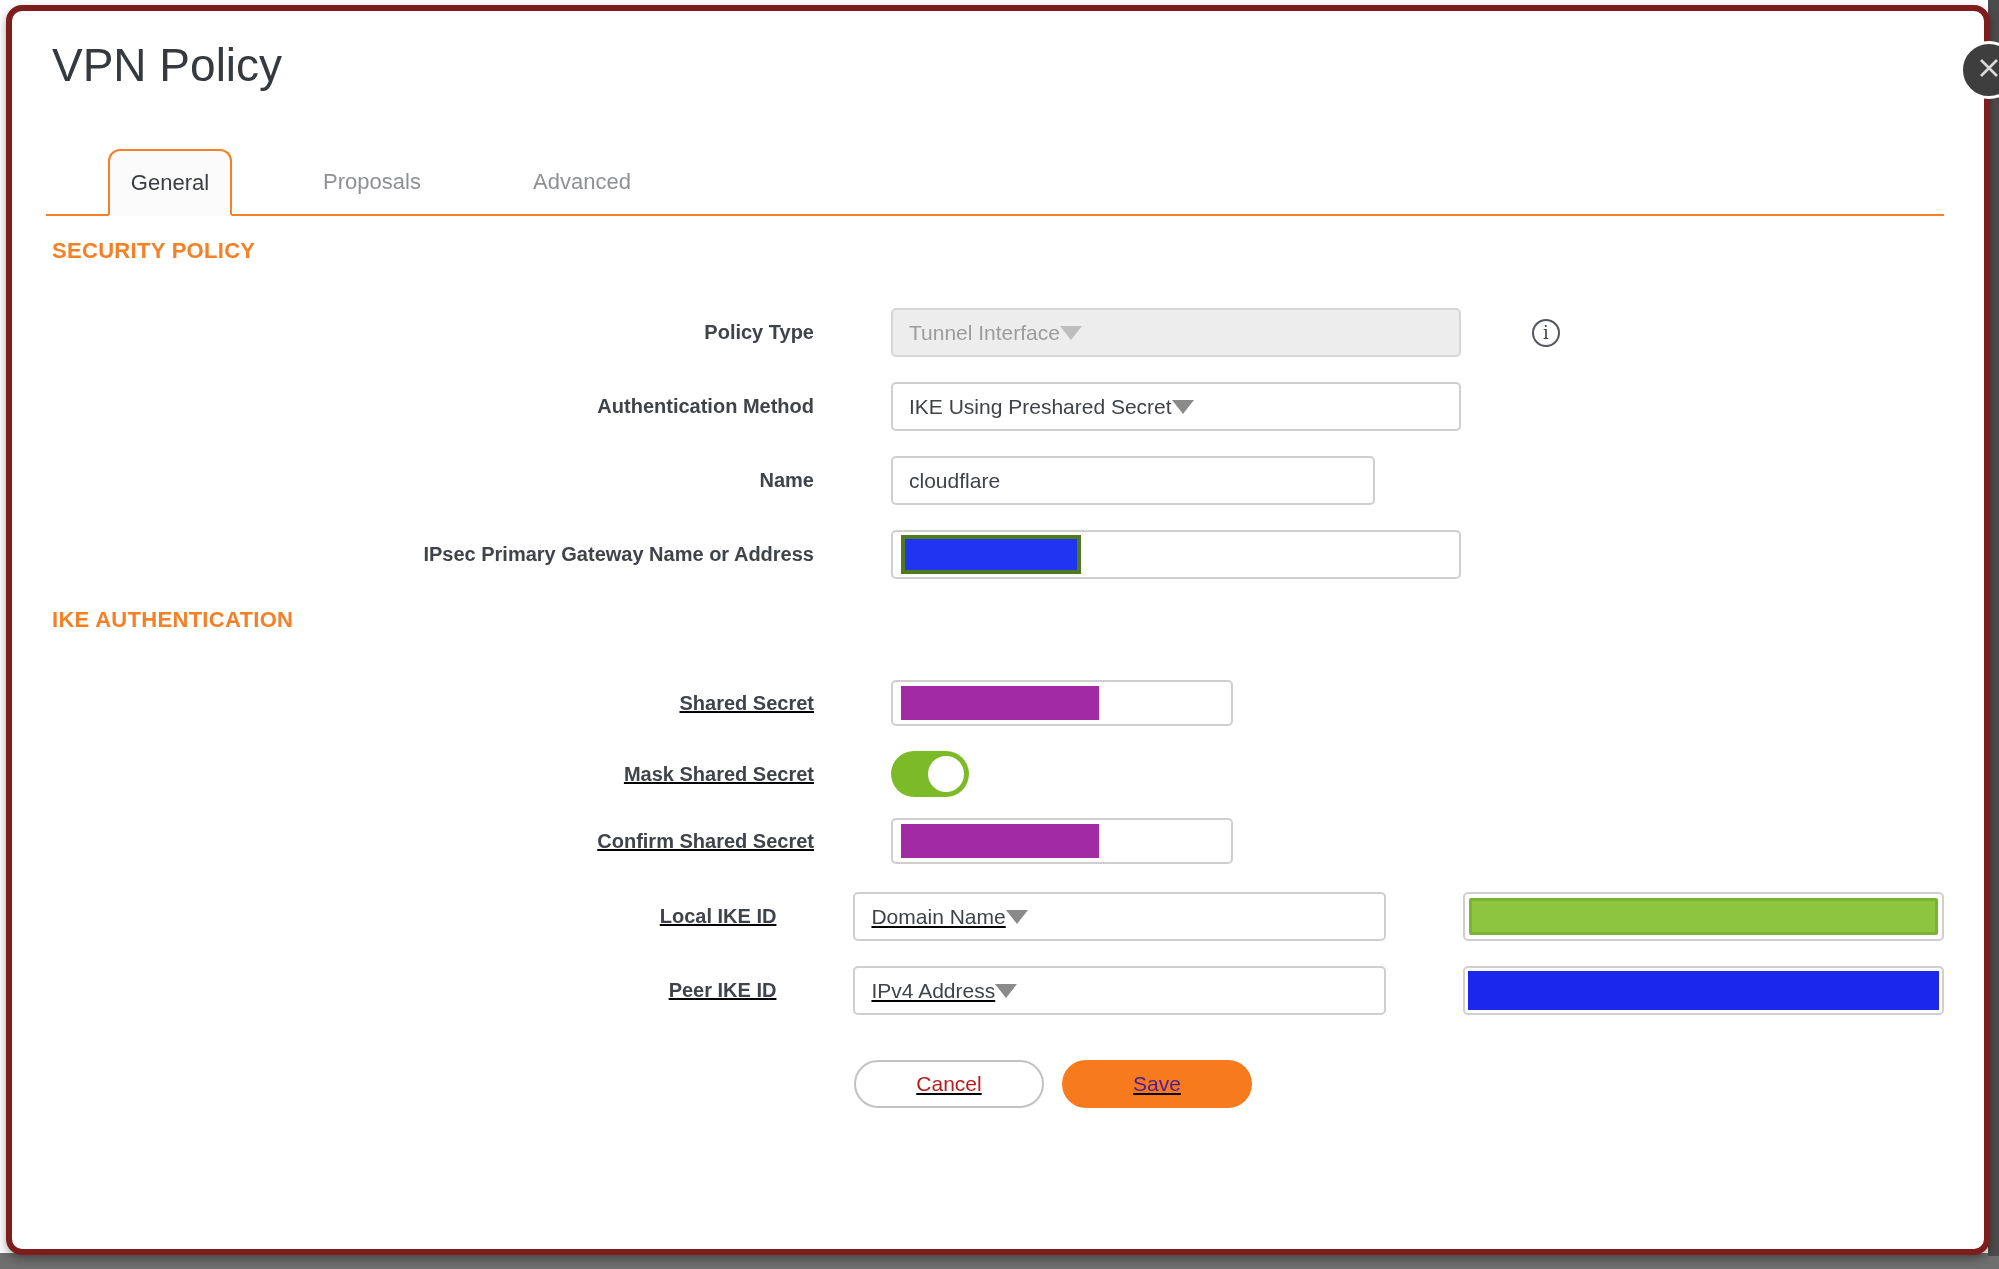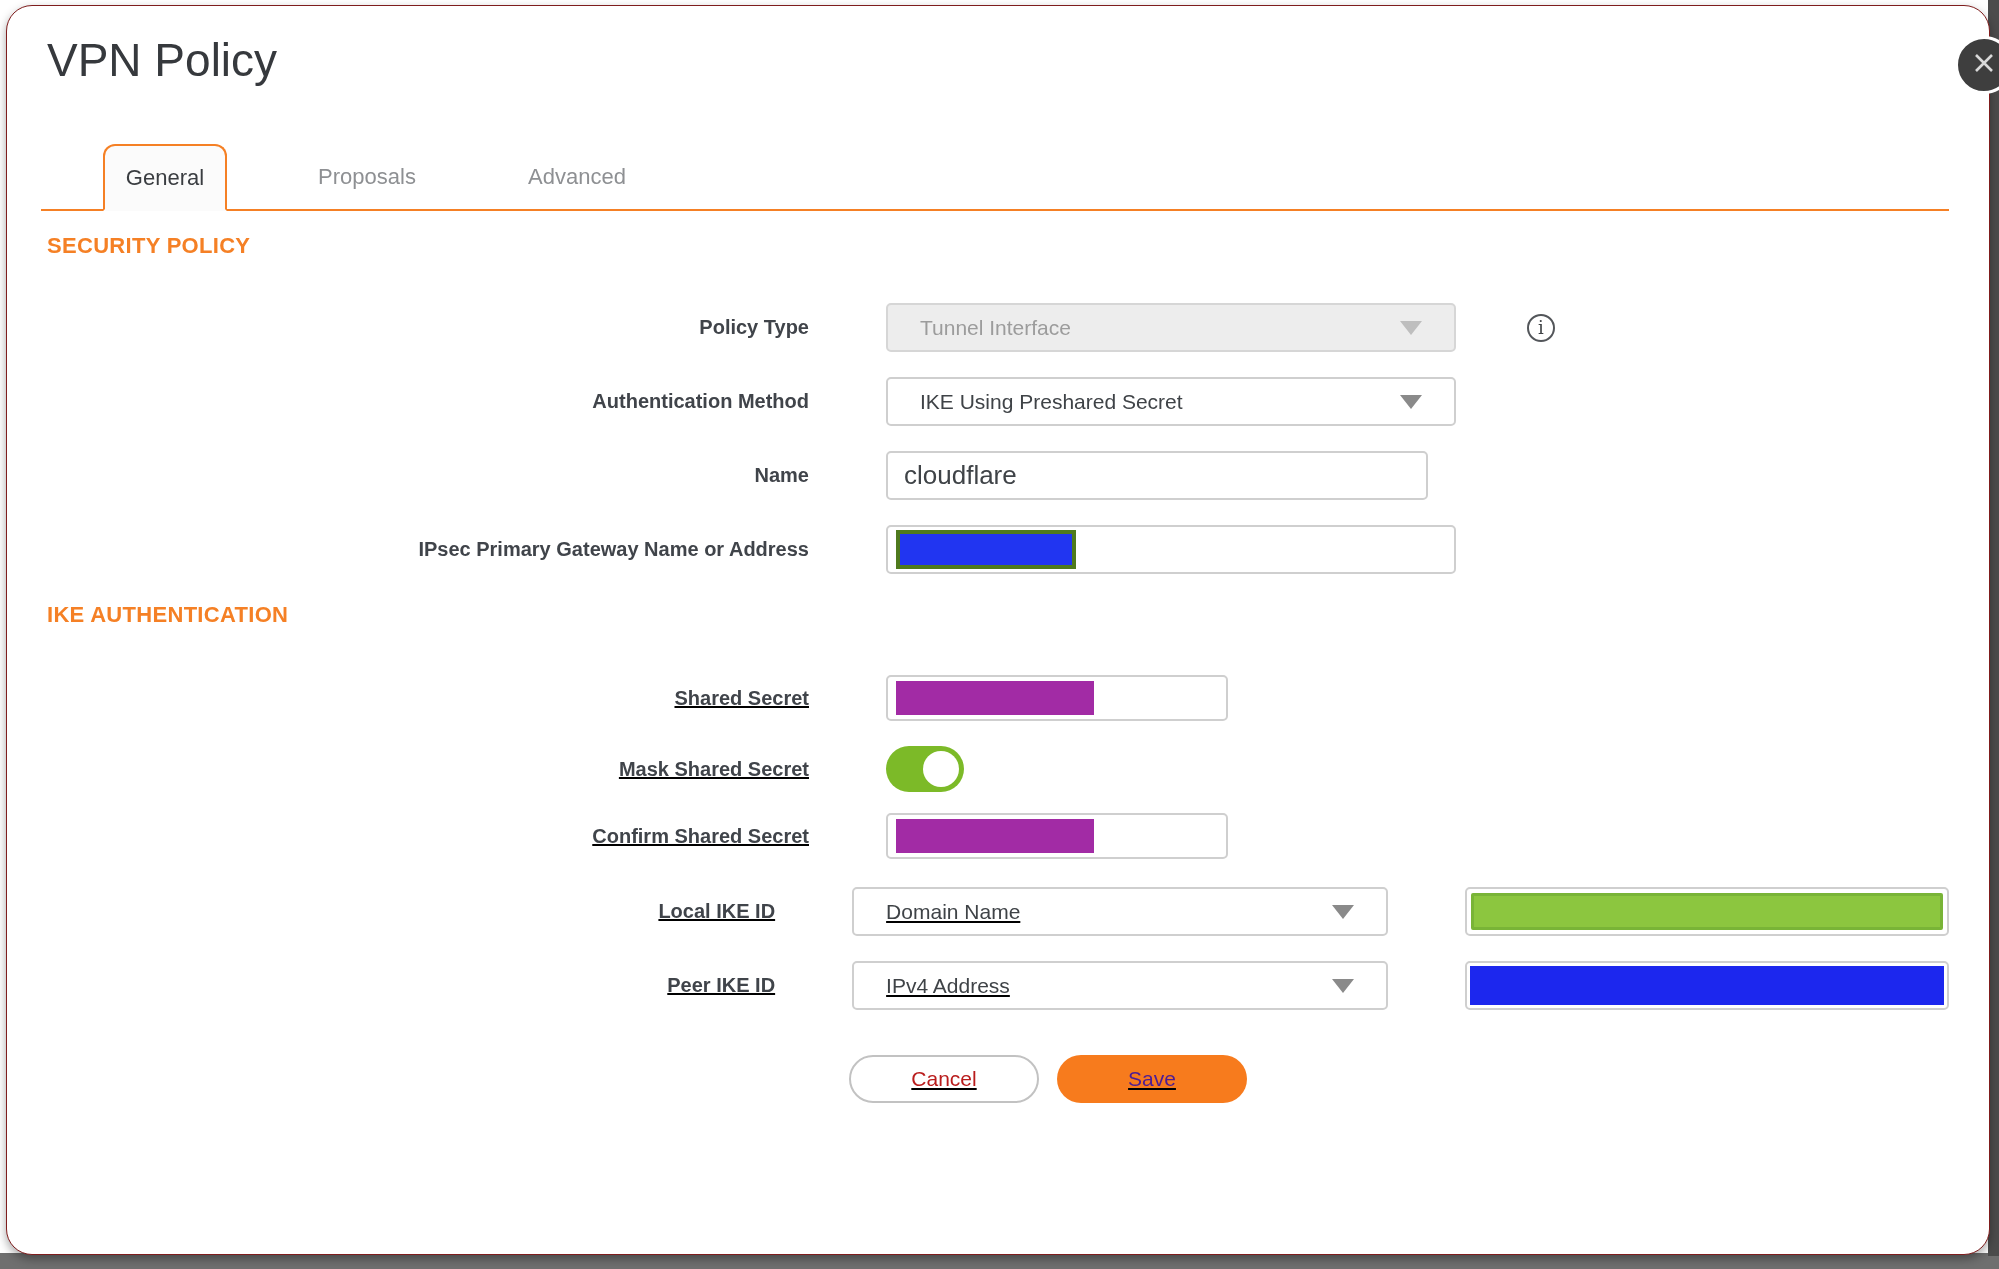--- a/index.html
+++ b/index.html
@@ -3,21 +3,21 @@
 <meta charset="utf-8">
 <style>
   * { margin:0; padding:0; box-sizing:border-box; }
   html,body { width:1999px; height:1269px; overflow:hidden; background:#ffffff;
               font-family:"Liberation Sans", sans-serif; }
   .stage { position:relative; width:1999px; height:1269px; background:#ffffff; }
   .bottom-band { position:absolute; left:0; top:1253px; width:1999px; height:16px; background:#6F6F6F; }
   .right-band  { position:absolute; left:1988px; top:0; width:11px; height:1256px; background:#4C4C4C; }
 
   .dialog { position:absolute; left:6px; top:5px; width:1984px; height:1250px;
-            background:#ffffff; border:1px solid #7f1d1d; border-radius:26px;
+            background:#ffffff; border:6px solid #7f1d1d; border-radius:16px;
             box-shadow:0 4px 10px rgba(0,0,0,.35); }
 
   .close-btn { position:absolute; left:1948px; top:30px; width:58px; height:58px;
                border-radius:50%; background:#3E3E3E; border:3px solid #ffffff;
                display:flex; align-items:center; justify-content:center; cursor:pointer; z-index:5; }
 
   .title { margin:26px 0 0 40px; font-size:46px; line-height:56px; font-weight:400; color:#36393D; }
 
   .tabs { display:flex; align-items:stretch; height:67px; margin:56px 40px 0 34px;
           border-bottom:2px solid #F58025; }
@@ -35,28 +35,28 @@
 
   .rows { margin-top:43px; }
   .rows.second { margin-top:46px;text-decoration:underline; }
   .row { display:flex; align-items:center; margin-bottom:25px; min-height:46px;gap:37px; }
   .row.mb21 { margin-bottom:21px; } .row.mb28 { margin-bottom:28px; }
   .flabel { width:762px; margin-right:40px; text-align:right; font-size:20px;
             font-weight:bold; color:#40444A; }
 
   .box { height:49px; border:2px solid #CFCFCF; border-radius:5px; background:#fff;
          display:flex; align-items:center; }
-  .select { width:570px; padding:0 32px; justify-content:space-between; font-size:21px; color:#3F4347; cursor:pointer; }
+  .select { width:570px; padding:0 16px; font-size:21px; color:#3F4347; cursor:pointer; }
   .select .caret { width:0; height:0; border-left:11px solid transparent;
                    border-right:11px solid transparent; border-top:14px solid #8A8A8A; }
   .select.disabled { background:#EDEDED; color:#9C9C9C; border-color:#D6D6D6; cursor:default; }
   .select.disabled .caret { border-top-color:#BEBEBE; }
   .select.narrow { width:558px; }
 
-  .text-input { width:538px; padding:0 16px; font-size:26px; color:#3F4347; border:none; outline:none; }
+  .text-input { width:480px; padding:0 16px; font-size:21px; color:#3F4347; border:none; outline:none; }
 
   .info-icon { width:28px; height:28px; margin-left:34px; border:2px solid #53565A; border-radius:50%;
                display:flex; align-items:center; justify-content:center;
                font-family:"DejaVu Serif", serif; font-size:18px; color:#3F4245; cursor:pointer; }
 
   .redact-host { width:570px; padding-left:8px; }
   .block-blue-framed { width:180px; height:39px; background:#2135F1; border:4px solid #4F7A1D; }
 
   .secret-box { width:342px; height:46px; padding-left:8px; }
   .block-purple { width:198px; height:34px; background:#A22BA5; }

